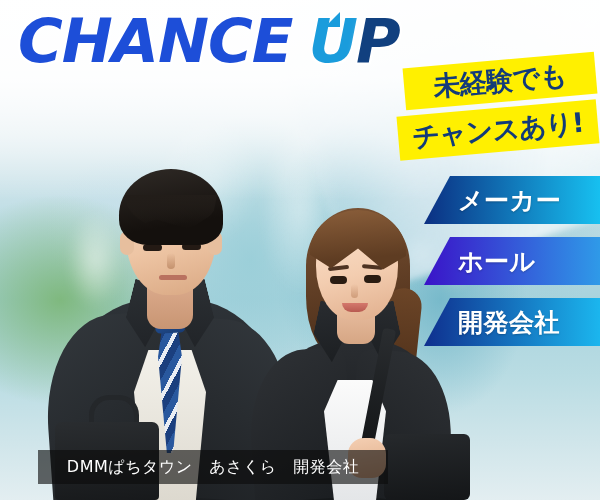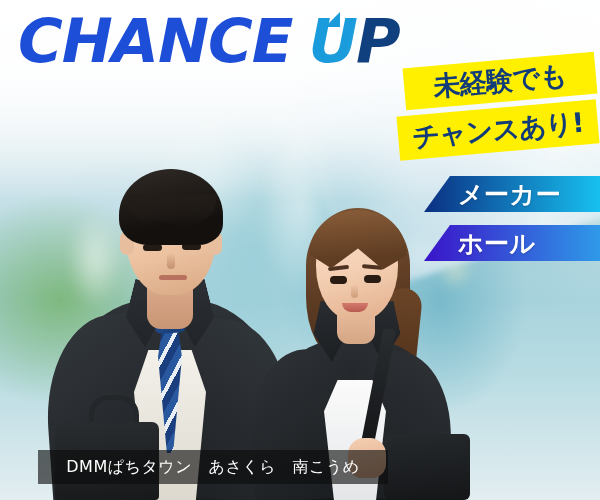--- a/index.html
+++ b/index.html
@@ -324,21 +324,21 @@
 
   
   .cat-list {
     position: absolute;
     left: 0; top: 176px;
     width: 600px;
     z-index: 35;
   }
   .cat-btn {
     position: relative;
-    height: 36px;
+    height: 48px;
     margin-bottom: 13px;
     margin-left: 424px;
     width: 176px;
     clip-path: polygon(26px 0, 100% 0, 100% 100%, 0 100%);
     display: flex;
     align-items: center;
     box-sizing: border-box;
     padding-left: 34px;
     text-align: center;
   }
@@ -447,19 +447,22 @@
     <span>チャンスあり!</span>
   </div>
 
   <div class="cat-list">
     <div class="cat-btn" style="background: linear-gradient(90deg, rgb(11, 47, 130) 0%, rgb(23, 192, 240) 100%);">
       <span class="cat-label">メーカー</span>
     </div>
     <div class="cat-btn" style="background: linear-gradient(90deg, rgb(58, 19, 200) 0%, rgb(47, 154, 232) 100%); margin-top: 8px;">
       <span class="cat-label">ホール</span>
     </div>
+    <div class="cat-btn" style="background: linear-gradient(90deg, rgb(15, 47, 142) 0%, rgb(27, 182, 238) 100%);">
+      <span class="cat-label">開発会社</span>
+    </div>
   </div>
 
   <div class="credit-bar">
-    <span class="credit-text">DMMぱちタウン　あさくら　南こうめ</span>
+    <span class="credit-text">DMMぱちタウン　あさくら　開発会社</span>
   </div>
 
 </div>
 
 </body></html>

